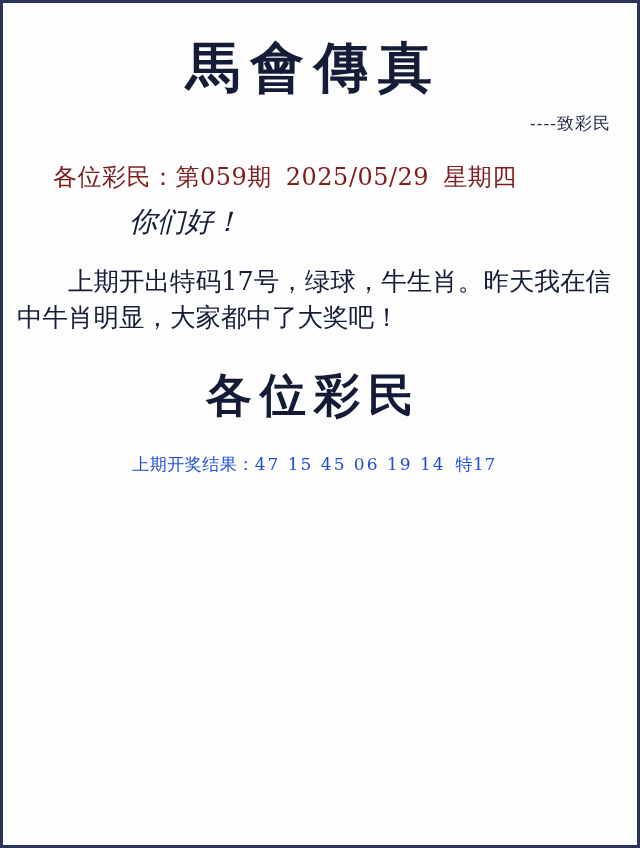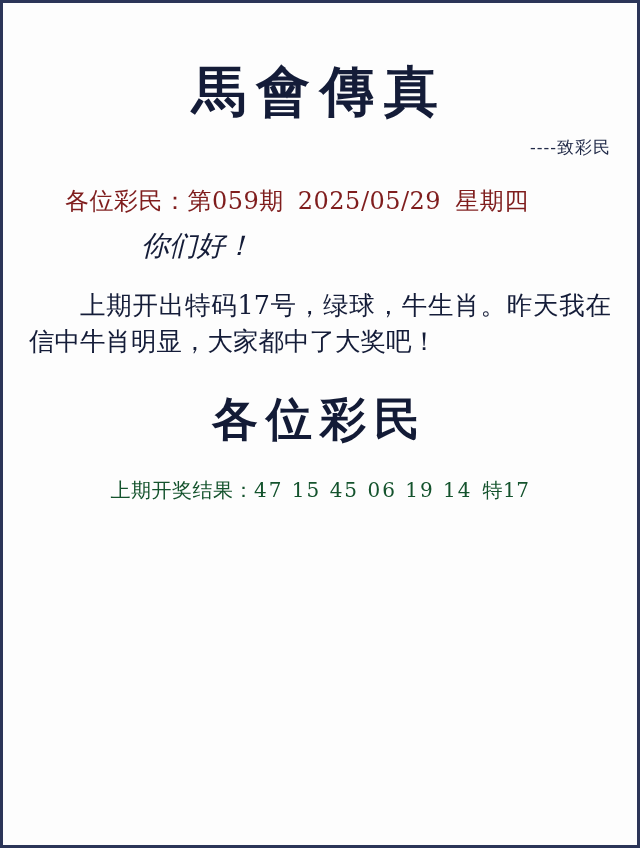--- a/index.html
+++ b/index.html
@@ -18,23 +18,22 @@
     position: relative;
     width: 640px;
     height: 848px;
     box-sizing: border-box;
     border: 3px solid #2b3558;
     background: #fdfdfd;
   }
   .inner {
     position: absolute;
     left: 0; top: 0; right: 0; bottom: 0;
-    padding: 22px 26px 10px 26px;
+    padding: 22px 26px 10px 14px;
     box-sizing: border-box;
-    margin-top: 24px;
   }
   .title {
     text-align: center;
     font-size: 54px;
     font-weight: bold;
     letter-spacing: 10px;
     color: #141c38;
     font-family: "DejaVu Serif", "Liberation Serif", serif;
     margin-top: 14px;
     line-height: 1.05;
@@ -94,23 +93,23 @@
   .lucky {
     text-align: center;
     font-size: 46px;
     font-weight: bold;
     letter-spacing: 8px;
     margin-top: 30px;
     color: #131b36;
   }
   .result {
     text-align: center;
-    font-size: 20px;
+    font-size: 17px;
     margin-top: 26px;
-    color: #14532d;
+    color: #1d4ed8;
     letter-spacing: 0.5px;
   }
   .result .nums {
     letter-spacing: 2px;
   }
   .result .special {
     margin-left: 10px;
   }
 </style>
 </head>

